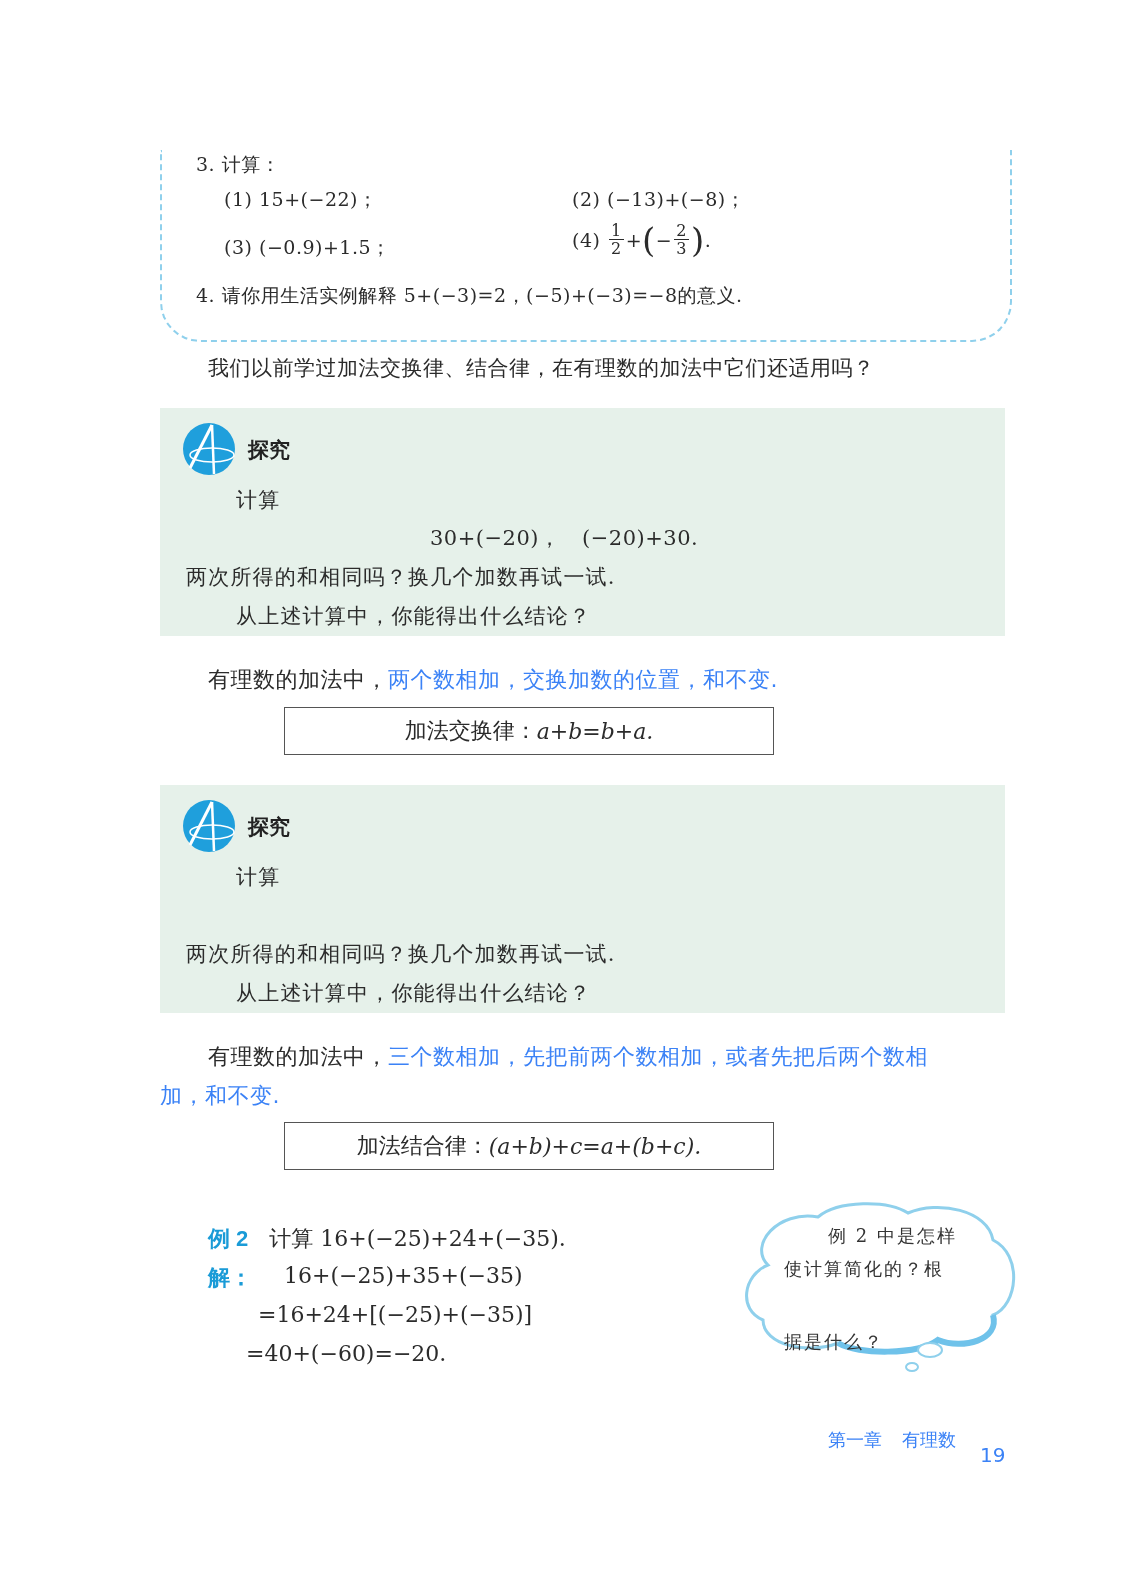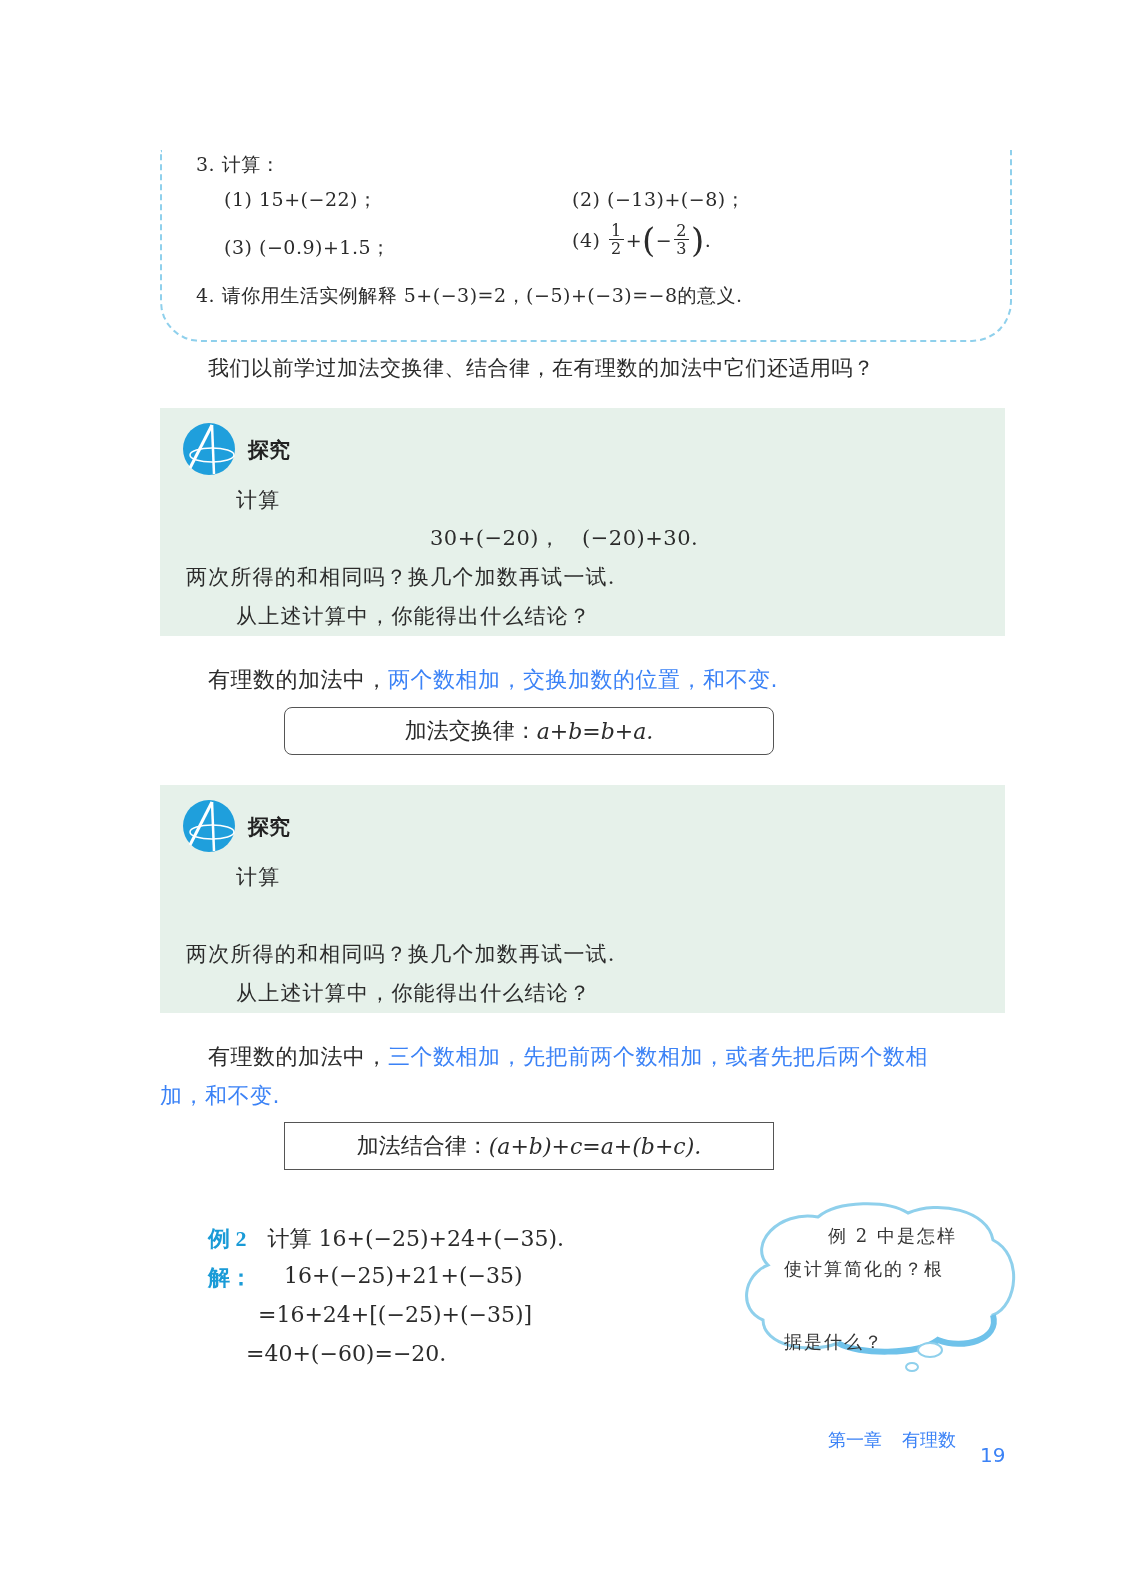--- a/index.html
+++ b/index.html
@@ -35,21 +35,21 @@
     .hl { color: #3b82f6; font-family: "DejaVu Sans", sans-serif; font-weight: normal; }
 
     .law-box {
       position: absolute; left: 284px; width: 488px; height: 46px;
       border: 1.5px solid #555; background: #fff;
       display: flex; align-items: center; justify-content: center;
       font-size: 22px; white-space: nowrap;
     }
     .law-box i { font-style: italic; }
 
-    .ex-label { color: #1a9bd7; font-family: Liberation Serif, serif; font-weight: bold; }
+    .ex-label { color: #1a9bd7; font-family: Liberation Sans, sans-serif; font-weight: bold; }
     .sol { position: absolute; font-size: 22px; white-space: nowrap; }
 
     .cloud { position: absolute; left: 738px; top: 1195px; width: 280px; height: 185px; }
     .cloud-text { position: absolute; font-size: 18px; white-space: nowrap; letter-spacing: 2px; color: #333; }
 
     .footer { position: absolute; top: 1428px; font-family: "DejaVu Sans", sans-serif; font-size: 18px; color: #3b82f6; white-space: nowrap; }
   </style>
 </head>
 <body>
 
@@ -92,21 +92,21 @@
   <div class="title">探究</div>
   <div class="line" style="left:76px; top:78px;">计算</div>
   <div class="line" style="left:270px; top:116px; letter-spacing:0.5px;">30+(−20)，　(−20)+30.</div>
   <div class="line" style="left:26px; top:155px;">两次所得的和相同吗？换几个加数再试一试.</div>
   <div class="line" style="left:76px; top:194px;">从上述计算中，你能得出什么结论？</div>
 </div>
 
 <div class="body-text" style="left:208px; top:665px;">
   <span>有理数的加法中，</span><span class="hl">两个数相加，交换加数的位置，和不变.</span>
 </div>
-<div class="law-box" style="top:707px;border-radius:8px;">
+<div class="law-box" style="top:707px;">
   <span>加法交换律：</span>
     <i>a+b=b+a.</i>
 </div>
 
 <div class="explore" style="top:785px; height:228px;">
   <svg class="icon" viewBox="0 0 54 54">
     <circle cx="27" cy="27" r="26" fill="#1f9fdc"></circle>
     <path d="M30 3 L8 46" stroke="#fff" stroke-width="3" fill="none"></path>
     <path d="M30 3 L32 52" stroke="#fff" stroke-width="2.5" fill="none"></path>
     <ellipse cx="30" cy="33" rx="22" ry="7" stroke="#fff" stroke-width="1.5" fill="none"></ellipse>
@@ -124,21 +124,21 @@
 <div class="law-box" style="top:1122px;">
   <span>加法结合律：</span>
     <i>(a+b)+c=a+(b+c).</i>
 </div>
 
 <div class="sol" style="left:208px; top:1224px;">
   <span class="ex-label">例 2</span>
   <span style="margin-left:14px;">计算 16+(−25)+24+(−35).</span>
 </div>
 <div class="sol ex-label" style="left:208px; top:1263px;">解：</div>
-<div class="sol" style="left:284px; top:1263px;">16+(−25)+21+(−35)</div>
+<div class="sol" style="left:284px; top:1263px;">16+(−25)+35+(−35)</div>
 <div class="sol" style="left:258px; top:1302px;">=16+24+[(−25)+(−35)]</div>
 <div class="sol" style="left:246px; top:1341px;">=40+(−60)=−20.</div>
 
 <svg class="cloud" viewBox="0 0 280 185">
   <path d="M30 70 C 10 50, 40 15, 80 22 C 100 5, 150 5, 170 18 C 200 5, 250 15, 255 45 C 285 60, 280 110, 255 120 C 262 145, 225 155, 200 145 C 180 160, 120 160, 100 148 C 70 160, 25 150, 25 125 C 0 115, 5 80, 30 70 Z" fill="#fff" stroke="#8fd0ec" stroke-width="3"></path>
   <path d="M255 120 C 262 145, 225 155, 200 145 C 180 160, 120 160, 100 148" fill="none" stroke="#6fc2ea" stroke-width="6"></path>
   <ellipse cx="192" cy="155" rx="12" ry="7" fill="#fff" stroke="#8fd0ec" stroke-width="2"></ellipse>
   <ellipse cx="174" cy="172" rx="6" ry="4" fill="#fff" stroke="#8fd0ec" stroke-width="2"></ellipse>
 </svg>
 <div class="cloud-text" style="left:828px; top:1224px;text-align:center;">例 2 中是怎样</div>

